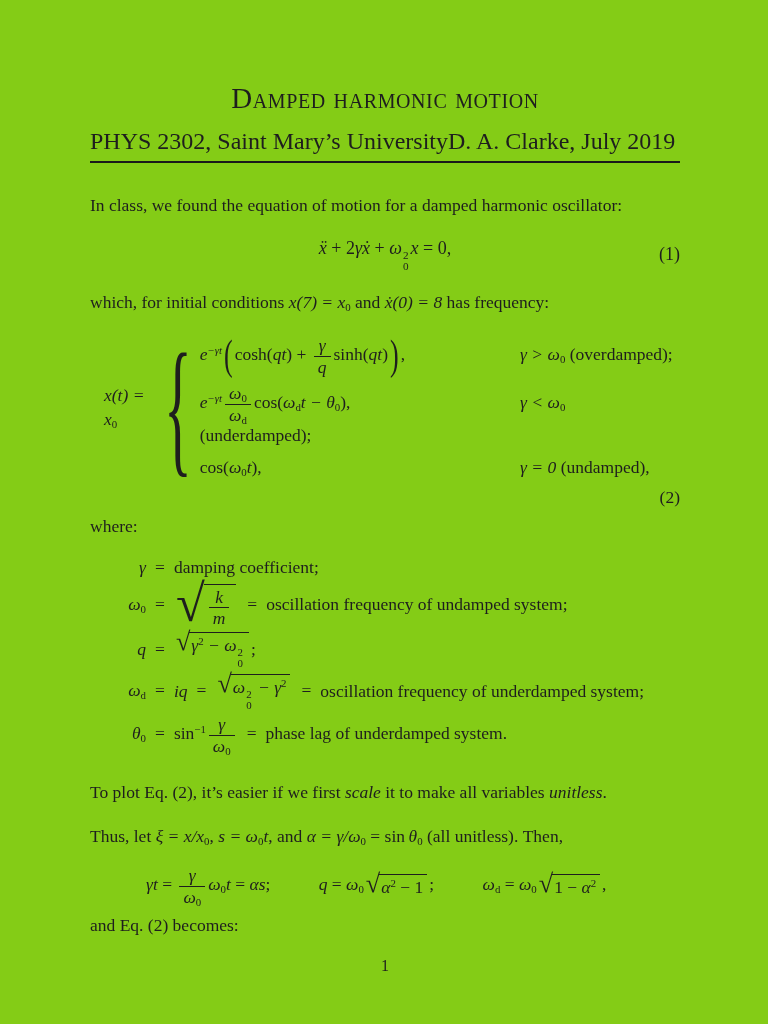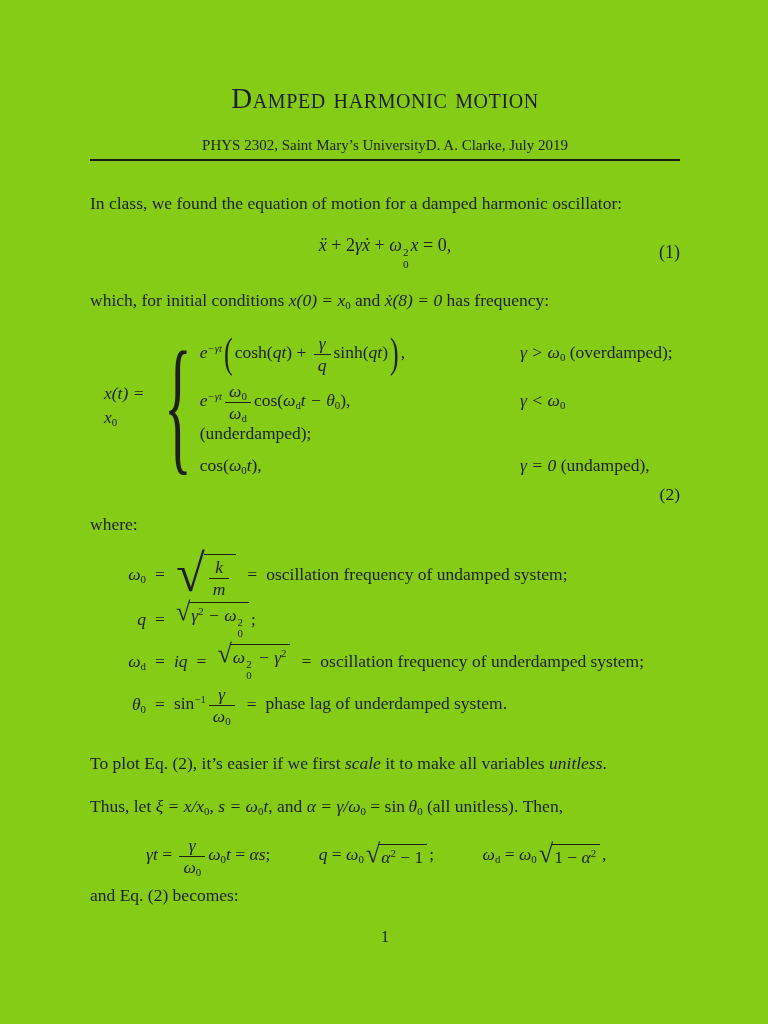--- a/index.html
+++ b/index.html
@@ -5,21 +5,21 @@
   * { box-sizing: border-box; }
   html,body { margin:0; padding:0; background:#ffffff; }
   .page {
     width:768px; height:1024px; overflow:hidden; position:relative;
     background:#84cc16; color:#1e1e1e;
     font-family:"Liberation Serif","DejaVu Serif",serif;
     font-size:17.5px; line-height:1.35;
     padding:82px 88px 0 90px;
   }
   .title { text-align:center; font-variant:small-caps; font-size:29px; line-height:1.15; letter-spacing:0.6px; }
-  .hdr { display:flex; justify-content:center; margin-top:20px; font-size:15px; }
+  .hdr { display:flex; justify-content:flex-start; margin-top:10px; font-size:24px; }
   .rule { height:2.2px; background:#1a1a1a; margin-top:3px; }
   .para { white-space:nowrap; }
   .mi { font-style:italic; }
   .rm { font-style:normal; }
   .sub { font-size:62%; vertical-align:-0.28em; line-height:0; }
   .sup { font-size:62%; vertical-align:0.55em; line-height:0; }
   .ss { display:inline-flex; flex-direction:column; align-items:flex-start; font-size:62%; line-height:1.05; vertical-align:-0.45em; margin:0 2px 0 1px; font-style:normal; }
   .ss span { display:block; }
   .frac { display:inline-block; text-align:center; vertical-align:middle; margin:0 3px; line-height:1.06; }
   .frac .fn { display:block; border-bottom:1.4px solid #1e1e1e; padding:0 4px 1px 4px; }
@@ -69,21 +69,21 @@
   <p class="para p-intro"><span>In class, we found the equation of motion for a damped harmonic oscillator:</span></p>
 
   <div class="eqline eq1">
     <span><span class="mi">ẍ</span><span class="rm"> + 2</span><span class="mi">γẋ</span><span class="rm"> + </span><span class="mi">ω</span><span class="ss">
           <span>2</span>
           <span>0</span>
         </span><span class="mi">x</span><span class="rm"> = 0,</span></span>
     <span class="eqnum">(1)</span>
   </div>
 
-  <p class="para p-cond"><span>which, for initial conditions </span><span class="mi">x(0) = x</span><span class="sub rm">0</span><span> and </span><span class="mi">ẋ(8) = 0</span><span> has frequency:</span></p>
+  <p class="para p-cond"><span>which, for initial conditions </span><span class="mi">x(7) = x</span><span class="sub rm">0</span><span> and </span><span class="mi">ẋ(0) = 8</span><span> has frequency:</span></p>
 
   <div class="eq2">
     <span class="lhs2"><span class="mi">x(t) = x</span><span class="sub rm">0</span></span>
     <span class="brace">{</span>
     <div class="cases">
 
       <div class="case-row">
         <span class="case-f"><span class="mi">e</span><span class="sup mi">−γt</span><span class="bigp">(</span><span class="rm">cosh(</span><span class="mi">qt</span><span class="rm">) + </span><span class="frac"><span class="fn mi">γ</span><span class="fd mi">q</span></span><span class="rm">sinh(</span><span class="mi">qt</span><span class="rm">)</span><span class="bigp">)</span><span class="rm">,</span></span>
         <span class="case-c"><span class="mi">γ &gt; ω</span><span class="sub rm">0</span><span> (overdamped);</span></span>
       </div>
@@ -99,20 +99,21 @@
         <span class="case-c"><span class="mi">γ = 0</span><span> (undamped),</span></span>
       </div>
 
     </div>
   </div>
   <div class="eqnum2">(2)</div>
 
   <p class="para where">where:</p>
 
 
+  <div class="def"><span class="lhs"><span class="mi">γ</span></span><span class="deq">=</span><span>damping coefficient;</span></div>
 
   <div class="def d-tight"><span class="lhs"><span class="mi">ω</span><span class="sub rm">0</span></span><span class="deq">=</span><span class="sqrt sqrt2">
         <span class="sg">√</span>
         <span class="rd"><span class="frac"><span class="fn mi">k</span><span class="fd mi">m</span></span></span>
       </span><span class="deq">=</span><span>oscillation frequency of undamped system;</span></div>
 
   <div class="def d-tight"><span class="lhs"><span class="mi">q</span></span><span class="deq">=</span><span class="sqrt">
         <span class="sg">√</span>
         <span class="rd"><span class="mi">γ</span><span class="sup rm">2</span><span class="mi"> − ω</span><span class="ss">
             <span>2</span>

